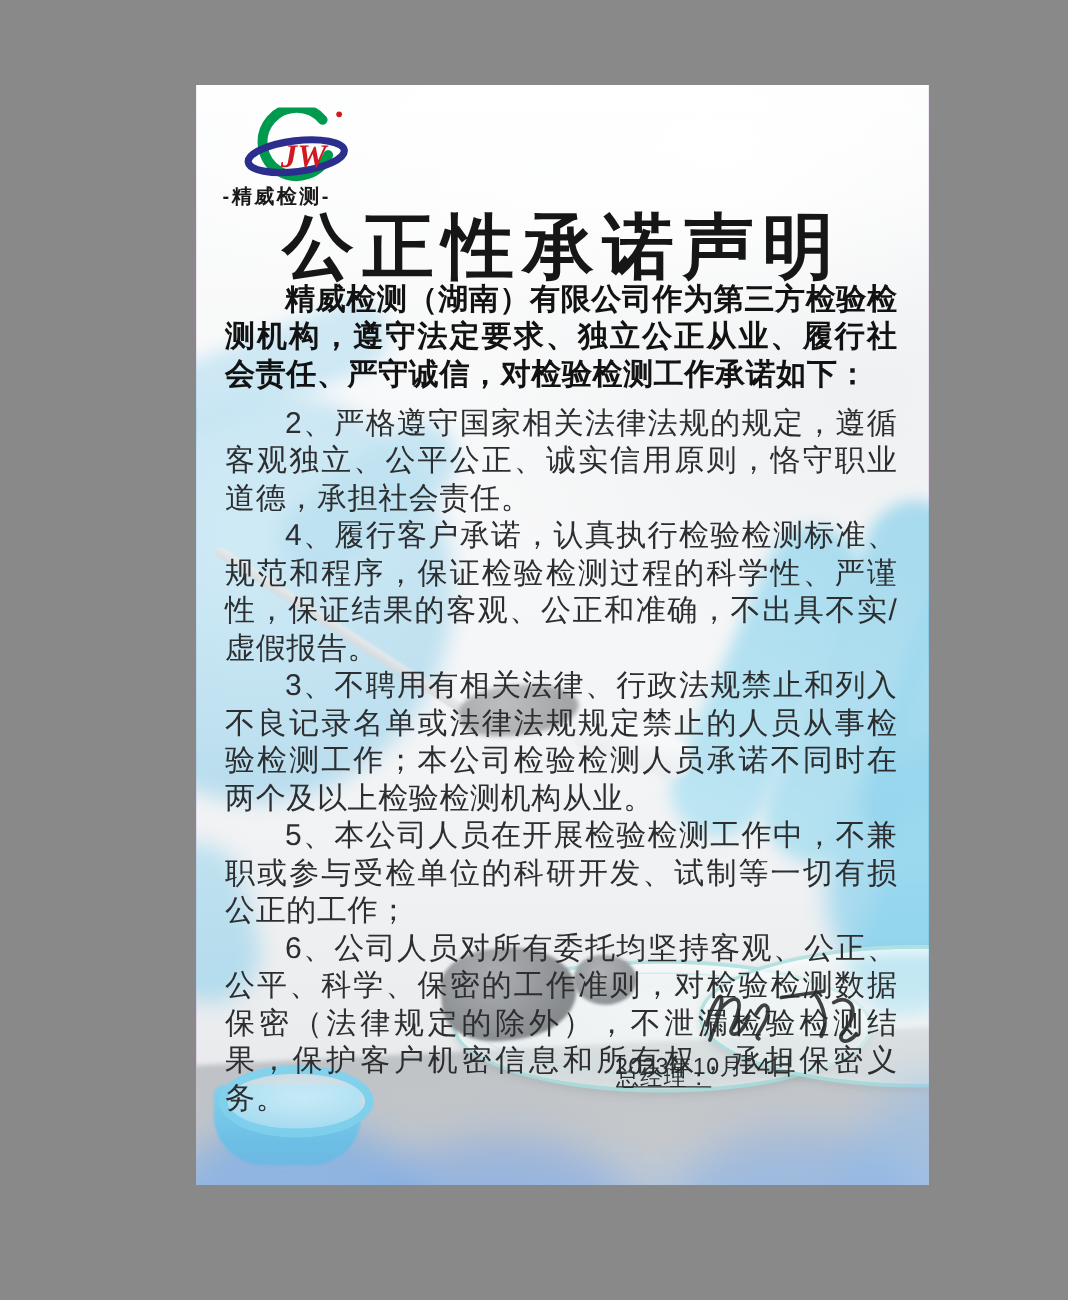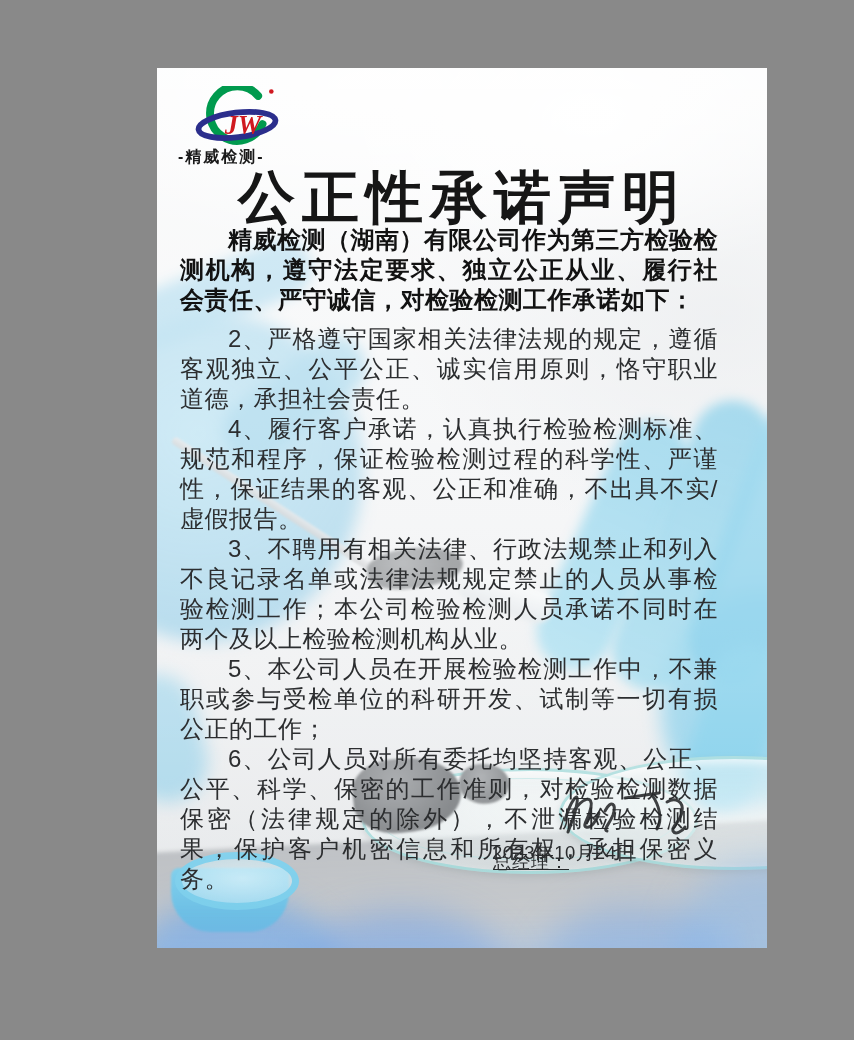--- a/index.html
+++ b/index.html
@@ -11,21 +11,20 @@
     position:relative;
   }
   .canvas { position:absolute; inset:0; }
 
   
   .page {
     position:absolute; left:157px; top:68px;
     width:586px; height:880px;
     background:#f0abfc;
     overflow:hidden;
-    padding-left:24px;
   }
   .page * { position:absolute; }
 
   
   .bg-base {
     inset:0;
     background:
       radial-gradient(ellipse 420px 260px at 72% 6%, rgba(255,255,255,.95), rgba(255,255,255,0) 62%),
       radial-gradient(ellipse 520px 380px at 92% 28%, rgba(204,209,214,.55), rgba(204,209,214,0) 60%),
       radial-gradient(ellipse 600px 280px at 35% 2%, rgba(255,255,255,.85), rgba(255,255,255,0) 60%),

